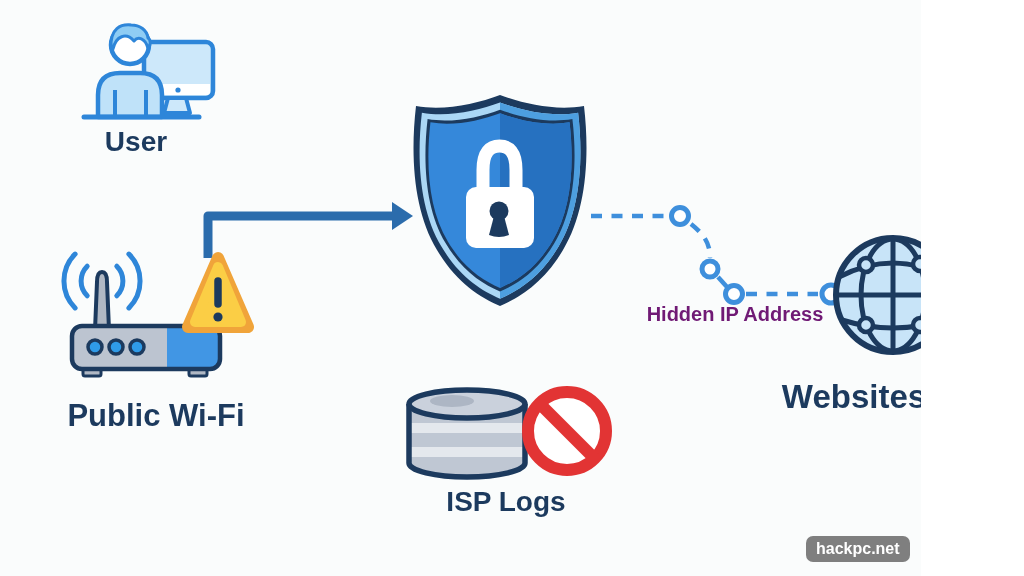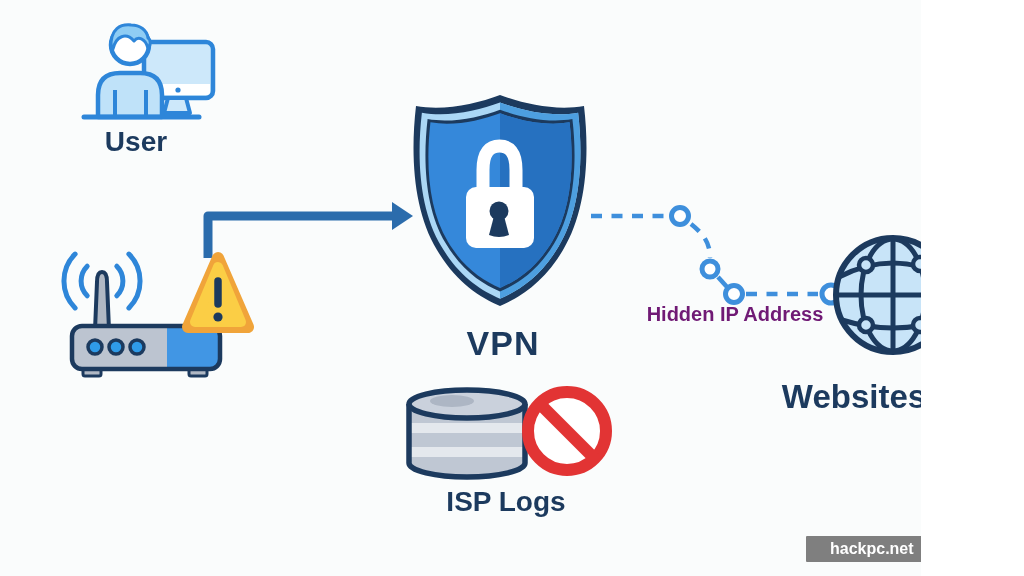--- a/index.html
+++ b/index.html
@@ -12,22 +12,22 @@
     position:absolute;color:#1C3A5E;font-weight:bold;text-align:center;
     transform:translateX(-50%);white-space:nowrap;line-height:1;
   }
   .label-user{left:136px;top:128px;font-size:28px;}
   .label-wifi{left:156px;top:400px;font-size:31px;}
   .label-vpn{left:503px;top:326px;font-size:34px;letter-spacing:1px;}
   .label-isp{left:506px;top:488px;font-size:28px;}
   .label-web{left:854px;top:380px;font-size:33px;}
   .label-hidden{left:735px;top:304px;font-size:20px;color:#701a75;font-weight:bold;}
   .watermark{
-    position:absolute;left:806px;top:536px;height:26px;padding:0 24px;
-    background:rgba(116,116,116,0.92);border-radius:1px;color:#fff;
+    position:absolute;left:806px;top:536px;height:26px;padding:0 10px;
+    background:rgba(116,116,116,0.92);border-radius:7px;color:#fff;
     font-size:16px;font-weight:bold;display:flex;align-items:center;
   }
 </style>
 </head>
 <body>
 
 <div class="canvas">
 
   <svg class="diagram-svg" width="1024" height="576" viewBox="0 0 1024 576">
     <defs>
@@ -144,21 +144,21 @@
       <ellipse cx="452" cy="401" rx="22" ry="6" fill="#ADB6C4"></ellipse>
     </g>
 
     <g>
       <circle cx="567" cy="431" r="39" fill="#FFFFFF" stroke="#E23434" stroke-width="12"></circle>
       <path d="M540,404 L594,458" stroke="#E23434" stroke-width="12"></path>
     </g>
   </svg>
 
   <div class="label label-user">User</div>
-  <div class="label label-vpn">VPN</div>
+  <div class="label label-wifi">Public Wi-Fi</div>
   <div class="label label-isp">ISP Logs</div>
   <div class="label label-web">Websites</div>
   <div class="label label-hidden">Hidden IP Address</div>
 
   <div class="watermark">
     <span>hackpc.net</span>
   </div>
 
 </div>
 

